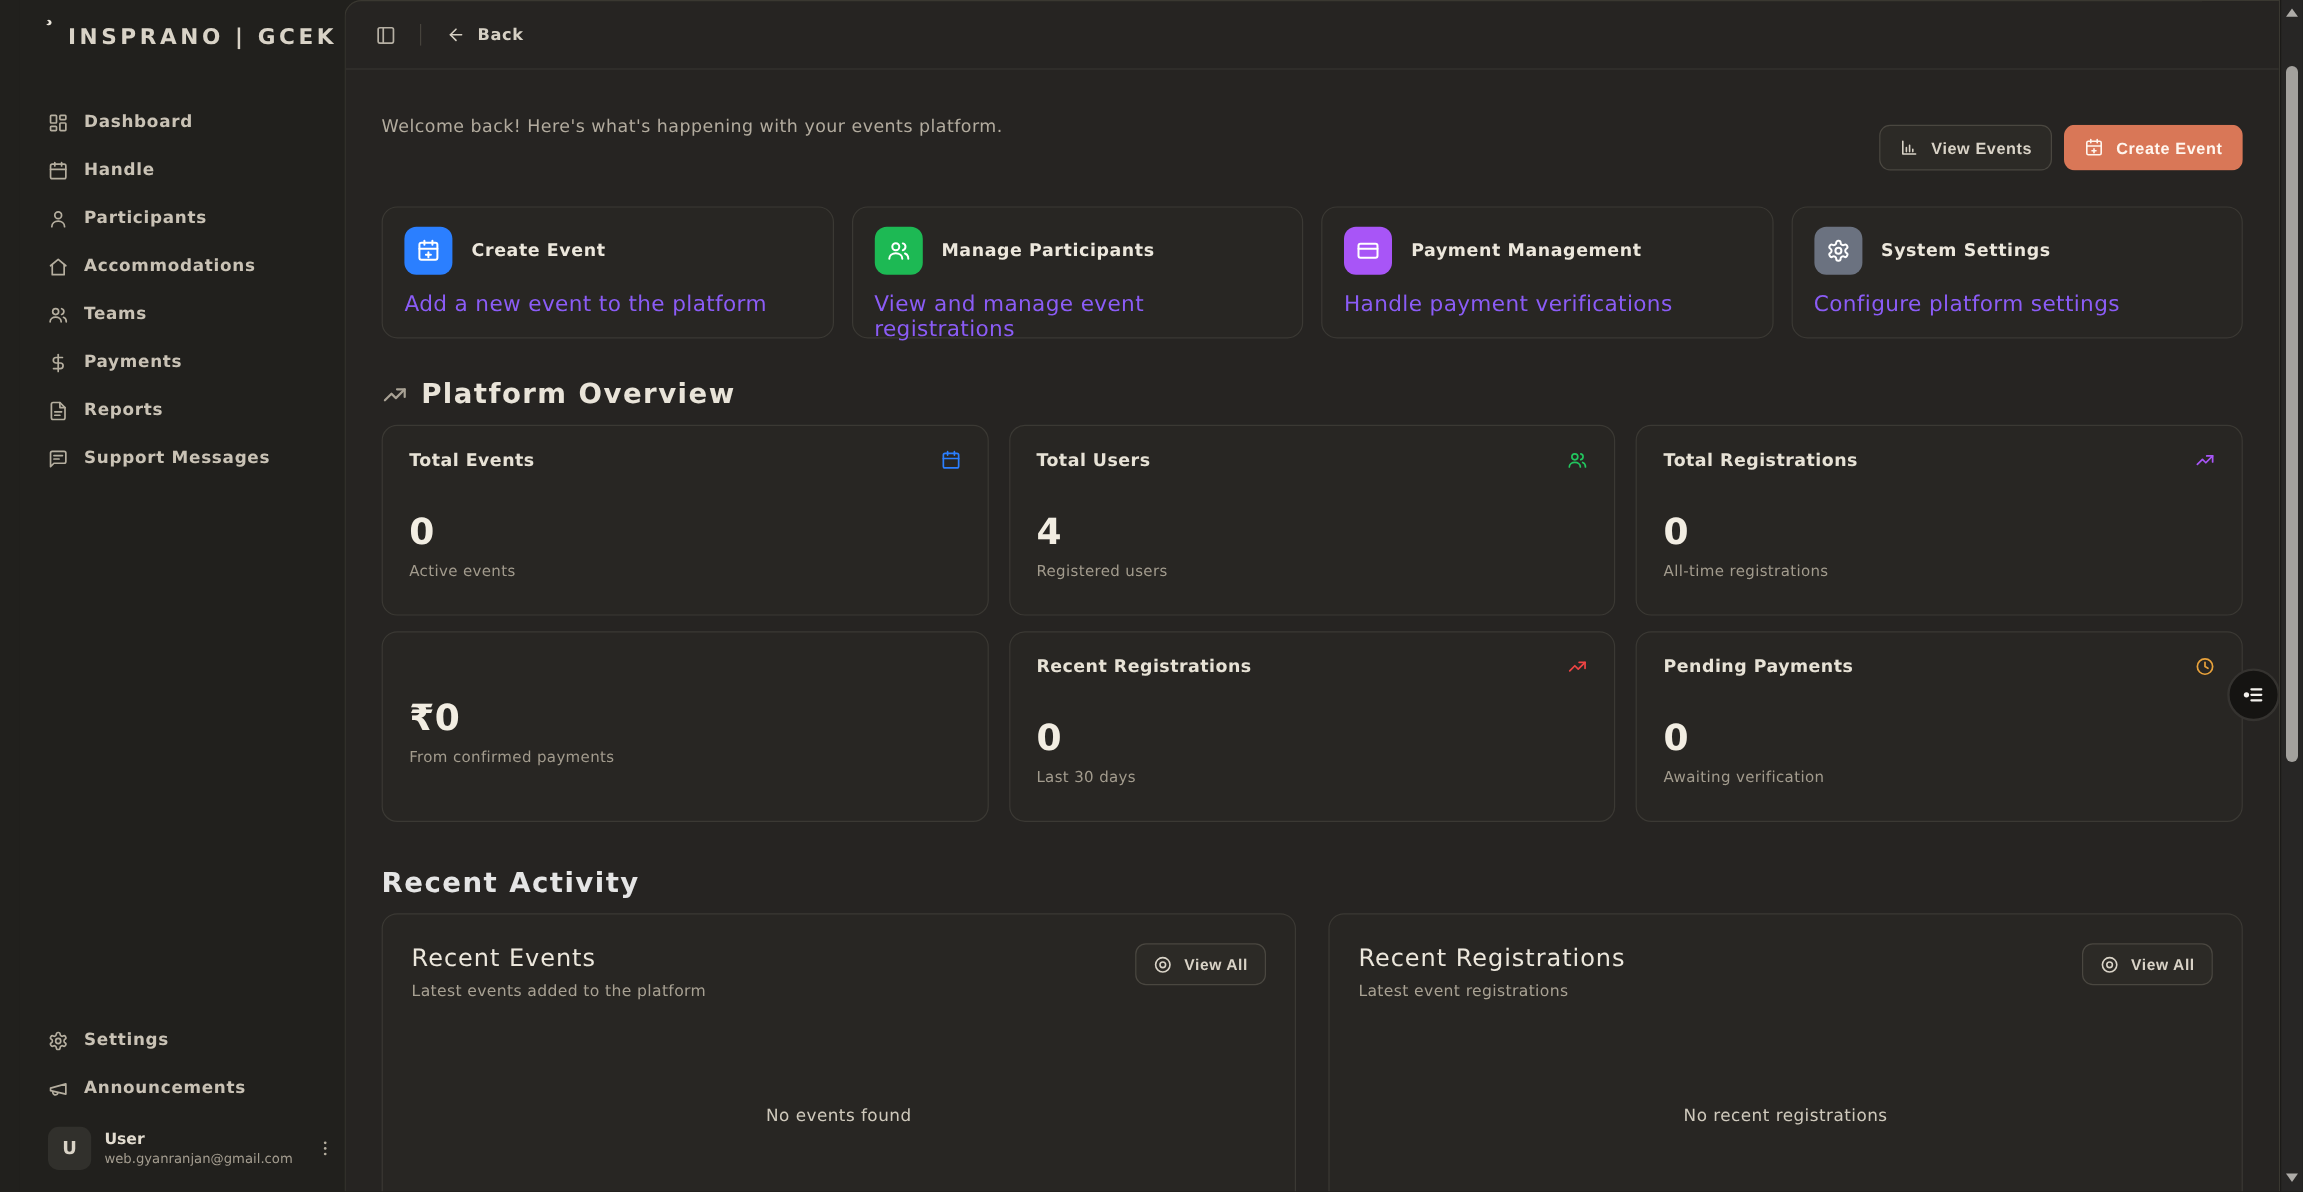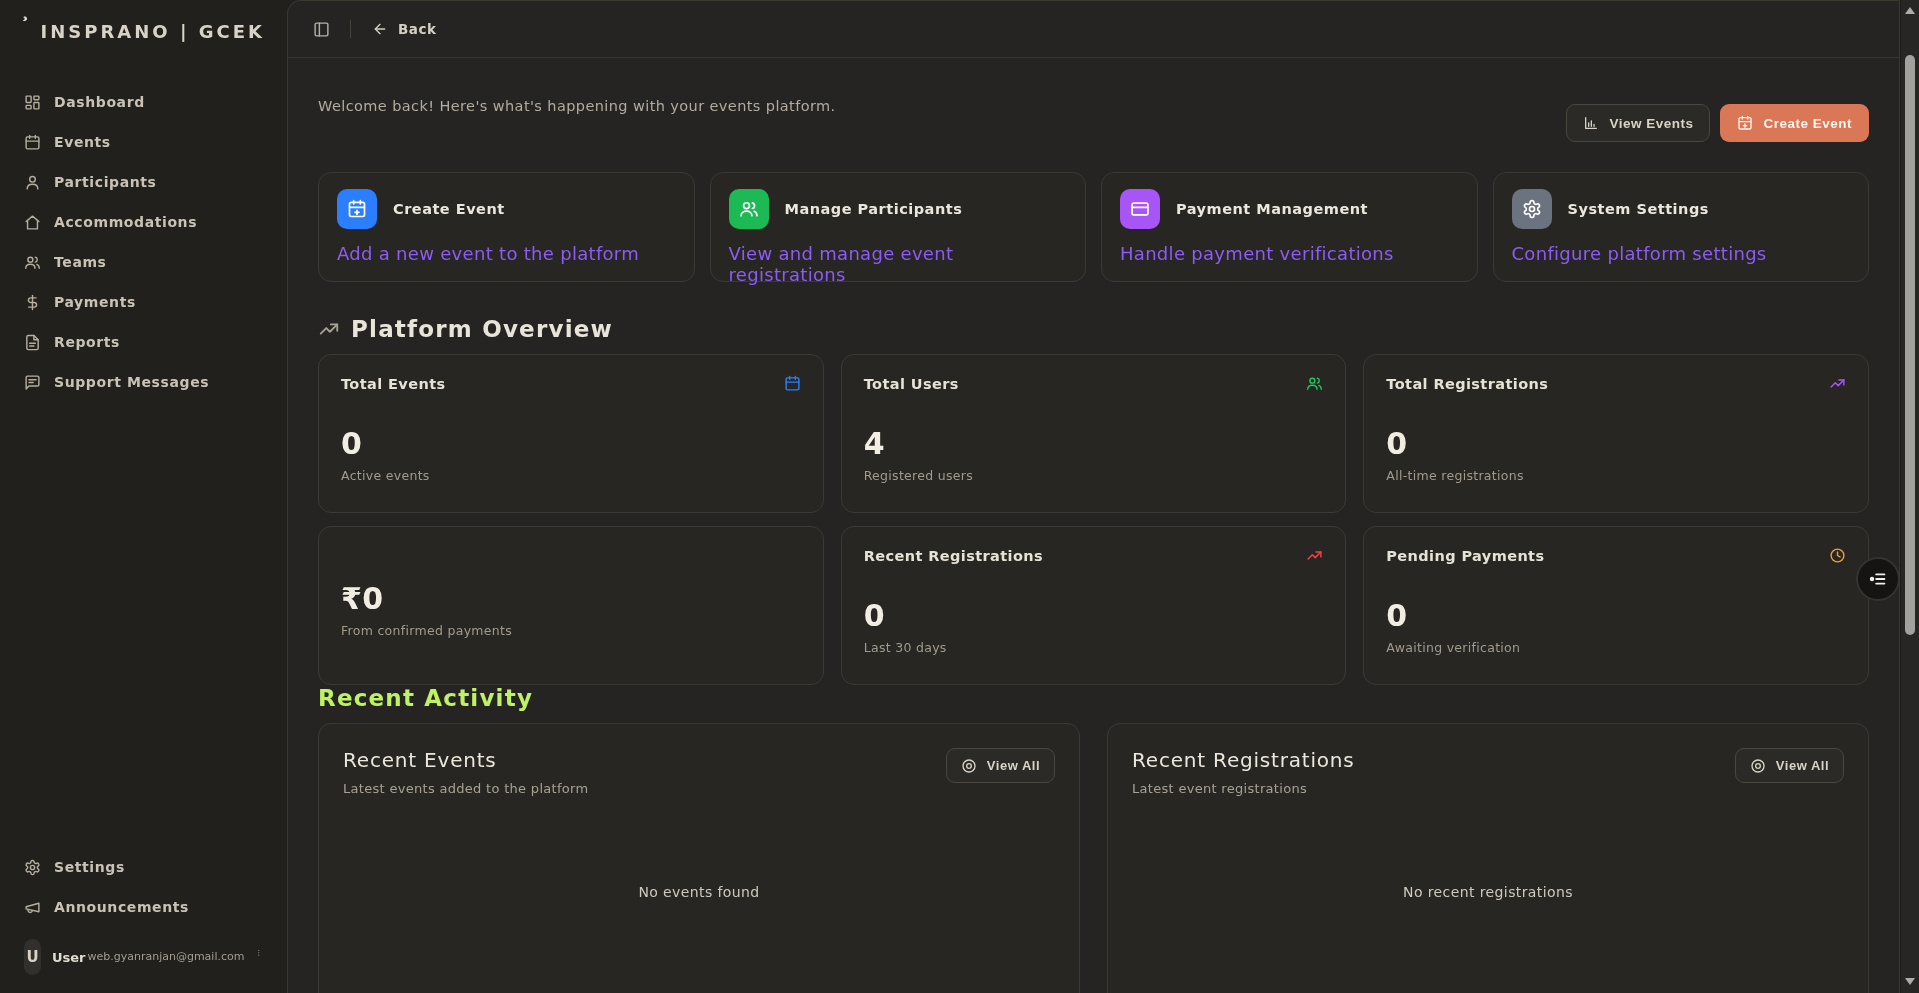--- a/index.html
+++ b/index.html
@@ -7,40 +7,40 @@
   body {
     background:#21201d;
     font-family:"DejaVu Sans", "Liberation Sans", sans-serif;
     color:#e8e3d8;
     position:relative;
   }
   svg { display:block; }
 
   
   .sidebar {
-    position:absolute; left:0; top:0; bottom:0; width:287px;
+    position:absolute; left:16px; top:0; bottom:0; width:287px;
     background:#21201d; display:flex; flex-direction:column;
   }
   .brand-row { display:flex; align-items:center; gap:13px; padding:16px 22px 14px 22px; }
   .brand-logo { width:30px; height:30px; color:#e9e4da; }
   .brand-name { font-size:18px; font-weight:700; letter-spacing:3px; color:#d9d3c7; white-space:nowrap; }
   .nav { padding:26px 14px 0 14px; display:flex; flex-direction:column; gap:8px; }
   .nav-item {
     display:flex; align-items:center; gap:13px; height:32px; padding:0 10px;
     border-radius:8px; cursor:pointer; color:#c9c2b5;
   }
   .nav-item .ic { width:17px; height:17px; color:#b5ae9f; flex:0 0 auto; }
   .nav-item .lbl { font-size:14px; font-weight:700; letter-spacing:.6px; }
   .sidebar-footer { margin-top:auto; padding:0 14px 10px 14px; display:flex; flex-direction:column; gap:8px; }
   .user-row { display:flex; align-items:center; gap:11px; padding:8px 10px; border-radius:10px; cursor:pointer; }
   .avatar {
     width:36px; height:36px; border-radius:9px; background:#31302c; color:#d9d3c7;
     display:flex; align-items:center; justify-content:center; font-size:15px; font-weight:700;
   }
-  .user-meta { display:flex; flex-direction:row; gap:2px; flex:1; }
+  .user-meta { display:flex; flex-direction:column; gap:2px; flex:1; }
   .user-name { font-size:13px; font-weight:700; color:#e2dcd0; }
   .user-email { font-size:11px; color:#a49d90; }
   .dots { width:16px; height:16px; color:#b5ae9f; cursor:pointer; }
 
   
   .main {
     position:absolute; left:287px; top:0; right:19px; bottom:0;
     background:#262422; border:1px solid #3a3831; border-bottom:none;
     border-top-left-radius:14px; overflow:hidden;
   }
@@ -82,21 +82,21 @@
   .section-title { font-size:23px; font-weight:700; letter-spacing:1.2px; color:#e9e4d9; }
   .stats-grid { display:grid; grid-template-columns:repeat(3,1fr); gap:13px 17px; margin-top:12px; }
   .stat-card { border:1px solid #3b3934; border-radius:13px; background:#282623; height:159px; padding:20px 22px; }
   .stat-head { display:flex; justify-content:space-between; align-items:center; }
   .stat-title { font-size:14.5px; font-weight:700; letter-spacing:.4px; color:#e7e2d6; }
   .stat-ic { width:17px; height:17px; }
   .stat-value { margin-top:34px; font-size:30px; font-weight:700; letter-spacing:.5px; color:#f2ede2; }
   .stat-sub { margin-top:7px; font-size:12.5px; letter-spacing:.3px; color:#a29b8d; }
 
   
-  .recent-title { font-size:23px; font-weight:700; letter-spacing:1.2px; color:#bef264; }
+  .recent-title { font-size:23px; font-weight:700; letter-spacing:1.2px; color:#e5e5e5; margin-top:38px; }
   .recent-grid { display:grid; grid-template-columns:repeat(2,1fr); gap:27px; margin-top:12px; }
   .panel { border:1px solid #3b3934; border-radius:13px; background:#282623; padding:24px; height:300px; }
   .panel-head { display:flex; justify-content:space-between; align-items:flex-start; }
   .panel-title { font-size:20px; font-weight:400; letter-spacing:.8px; color:#ece7dc; }
   .panel-sub { margin-top:9px; font-size:13px; letter-spacing:.3px; color:#a8a193; }
   .btn-small { height:35px; padding:0 14px; font-size:13px; }
   .empty-msg { margin-top:88px; text-align:center; font-size:14px; letter-spacing:.4px; color:#cfc9bc; }
 
   
   .float-btn {
@@ -141,21 +141,21 @@
         </span>
       <span class="lbl">Dashboard</span>
     </div>
     <div class="nav-item">
       <span class="ic">
           <svg viewBox="0 0 24 24" fill="none" stroke="currentColor" stroke-width="2" stroke-linecap="round" stroke-linejoin="round">
             <rect x="3" y="4" width="18" height="17" rx="2"></rect>
             <path d="M16 2v4M8 2v4M3 10h18"></path>
           </svg>
         </span>
-      <span class="lbl">Events</span>
+      <span class="lbl">Handle</span>
     </div>
     <div class="nav-item">
       <span class="ic">
           <svg viewBox="0 0 24 24" fill="none" stroke="currentColor" stroke-width="2" stroke-linecap="round" stroke-linejoin="round">
             <circle cx="12" cy="7.5" r="4"></circle>
             <path d="M4.5 21c0-4.2 3.4-6.5 7.5-6.5s7.5 2.3 7.5 6.5"></path>
           </svg>
         </span>
       <span class="lbl">Participants</span>
     </div>

